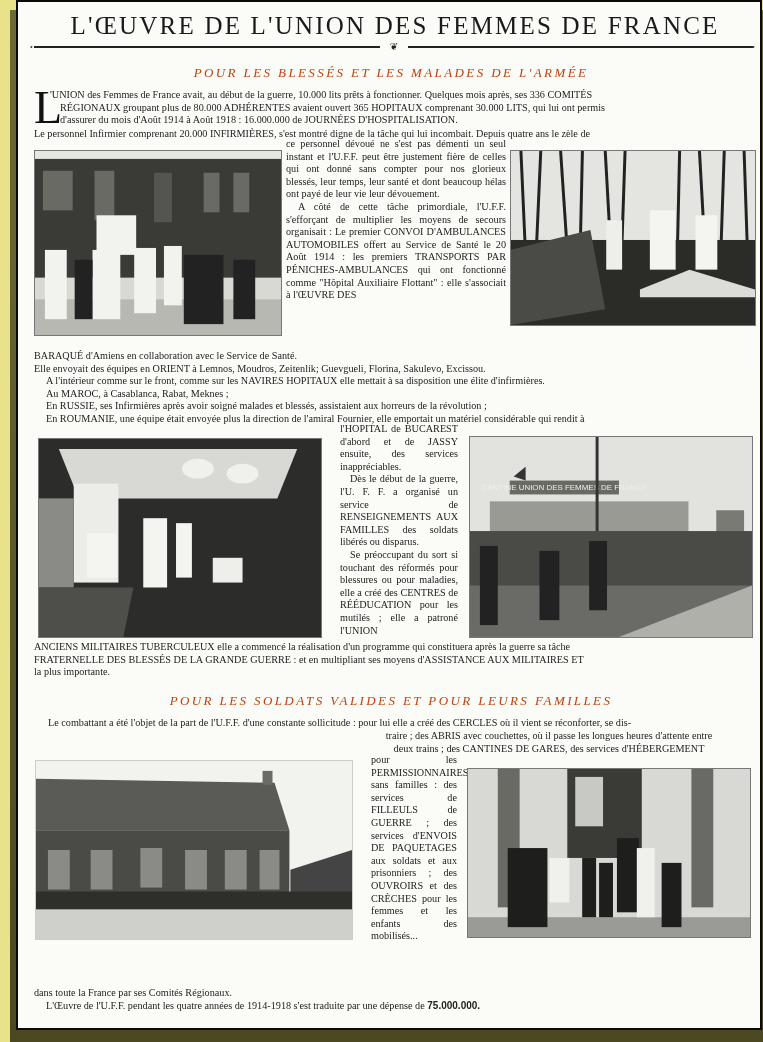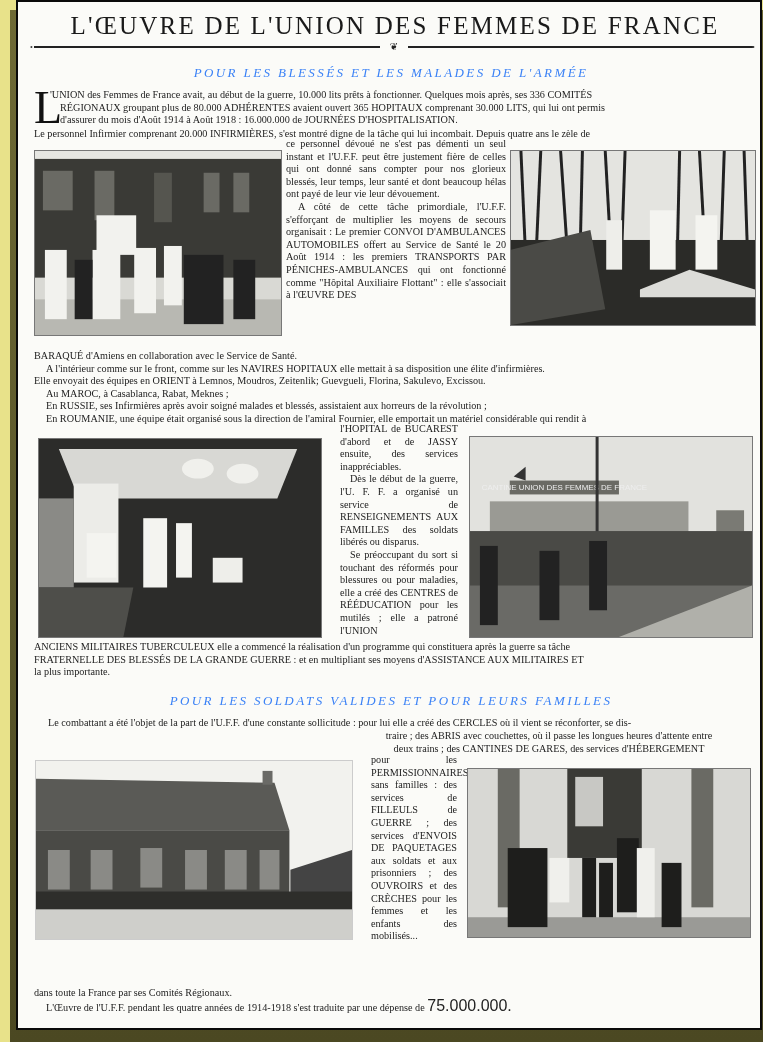--- a/index.html
+++ b/index.html
@@ -30,34 +30,34 @@
   .rule {
     position:absolute; left:16px; top:44px; width:720px; height:2px; background:#222;
   }
   .rule-orn {
     position:absolute; left:362px; top:40px; width:28px; height:10px;
     background:#fbfbf8; text-align:center; font-size:10px; line-height:10px; color:#222;
   }
   .rule-end { position:absolute; top:41px; font-size:8px; color:#444; }
   .sec-head {
     position:absolute; left:0; width:746px; text-align:center;
-    font-style:italic; font-size:13px; letter-spacing:2.4px; color:#3b82f6;
+    font-style:italic; font-size:13px; letter-spacing:2.4px; color:#c2410c;
     white-space:nowrap;
   }
   .txt { position:absolute; font-size:10.2px; line-height:12.6px; color:#222; }
   .txt p { margin:0; }
   .just { text-align:justify; }
   .dropcap {
     position:absolute; left:16px; top:86px; font-size:46px; line-height:40px; color:#111;
   }
   .photo {
     position:absolute; border:1px solid #777; box-sizing:border-box; overflow:hidden;
   }
   .photo svg { width:100%; height:100%; display:block; }
-  .bold-num { font-family:"Liberation Sans", sans-serif; font-weight:normal; font-size:16px; }
+  .bold-num { font-family:"Liberation Sans", sans-serif; font-weight:bold; font-size:10px; }
 </style>
 </head>
 <body>
 
 <div class="shadow"></div>
 <div class="page">
 
   <div class="title">L'ŒUVRE DE L'UNION DES FEMMES DE FRANCE</div>
   <div class="rule"></div>
   <span class="rule-end" style="left:12px">•</span>
@@ -124,25 +124,25 @@
       <polygon points="0,100 80,80 95,160 0,176" fill="#4a4a46"></polygon>
       <rect x="140" y="60" width="26" height="60" fill="#f4f4f0"></rect>
       <rect x="186" y="65" width="22" height="55" fill="#f4f4f0"></rect>
       <rect x="96" y="70" width="16" height="50" fill="#eeeeea"></rect>
       <polygon points="130,140 180,120 246,140 246,148 130,148" fill="#dcdcd8"></polygon>
     </svg>
   </div>
 
   <div class="txt" style="left:16px; top:348px; width:724px;">
     <p>BARAQUÉ d'Amiens en collaboration avec le Service de Santé.</p>
+    <p style="padding-left:0">Elle envoyait des équipes en ORIENT à Lemnos, Moudros, Zeitenlik; Guevgueli, Florina, Sakulevo, Excissou.</p>
     <p style="padding-left:12px">A l'intérieur comme sur le front, comme sur les NAVIRES HOPITAUX elle mettait à sa disposition une élite d'infirmières.</p>
-    <p style="padding-left:0">Elle envoyait des équipes en ORIENT à Lemnos, Moudros, Zeitenlik; Guevgueli, Florina, Sakulevo, Excissou.</p>
     <p style="padding-left:12px">Au MAROC, à Casablanca, Rabat, Meknes ;</p>
     <p style="padding-left:12px">En RUSSIE, ses Infirmières après avoir soigné malades et blessés, assistaient aux horreurs de la révolution ;</p>
-    <p style="padding-left:12px">En ROUMANIE, une équipe était organisé sous la direction de l'amiral Fournier, elle emportait un matériel considérable qui rendit à</p>
+    <p style="padding-left:12px">En ROUMANIE, une équipe était envoyée plus la direction de l'amiral Fournier, elle emportait un matériel considérable qui rendit à</p>
   </div>
 
   <div class="photo" style="left:20px; top:436px; width:284px; height:200px;">
     <svg viewBox="0 0 284 200" preserveAspectRatio="none">
       <rect width="284" height="200" fill="#2c2c2a"></rect>
       <path d="M20,10 L260,10 L240,60 L40,60 Z" fill="#d8d8d4"></path>
       <rect x="35" y="45" width="45" height="100" fill="#ececE8"></rect>
       <rect x="0" y="60" width="35" height="90" fill="#8a8a86"></rect>
       <ellipse cx="160" cy="30" rx="16" ry="10" fill="#f0f0ec"></ellipse>
       <ellipse cx="205" cy="35" rx="16" ry="10" fill="#f0f0ec"></ellipse>

